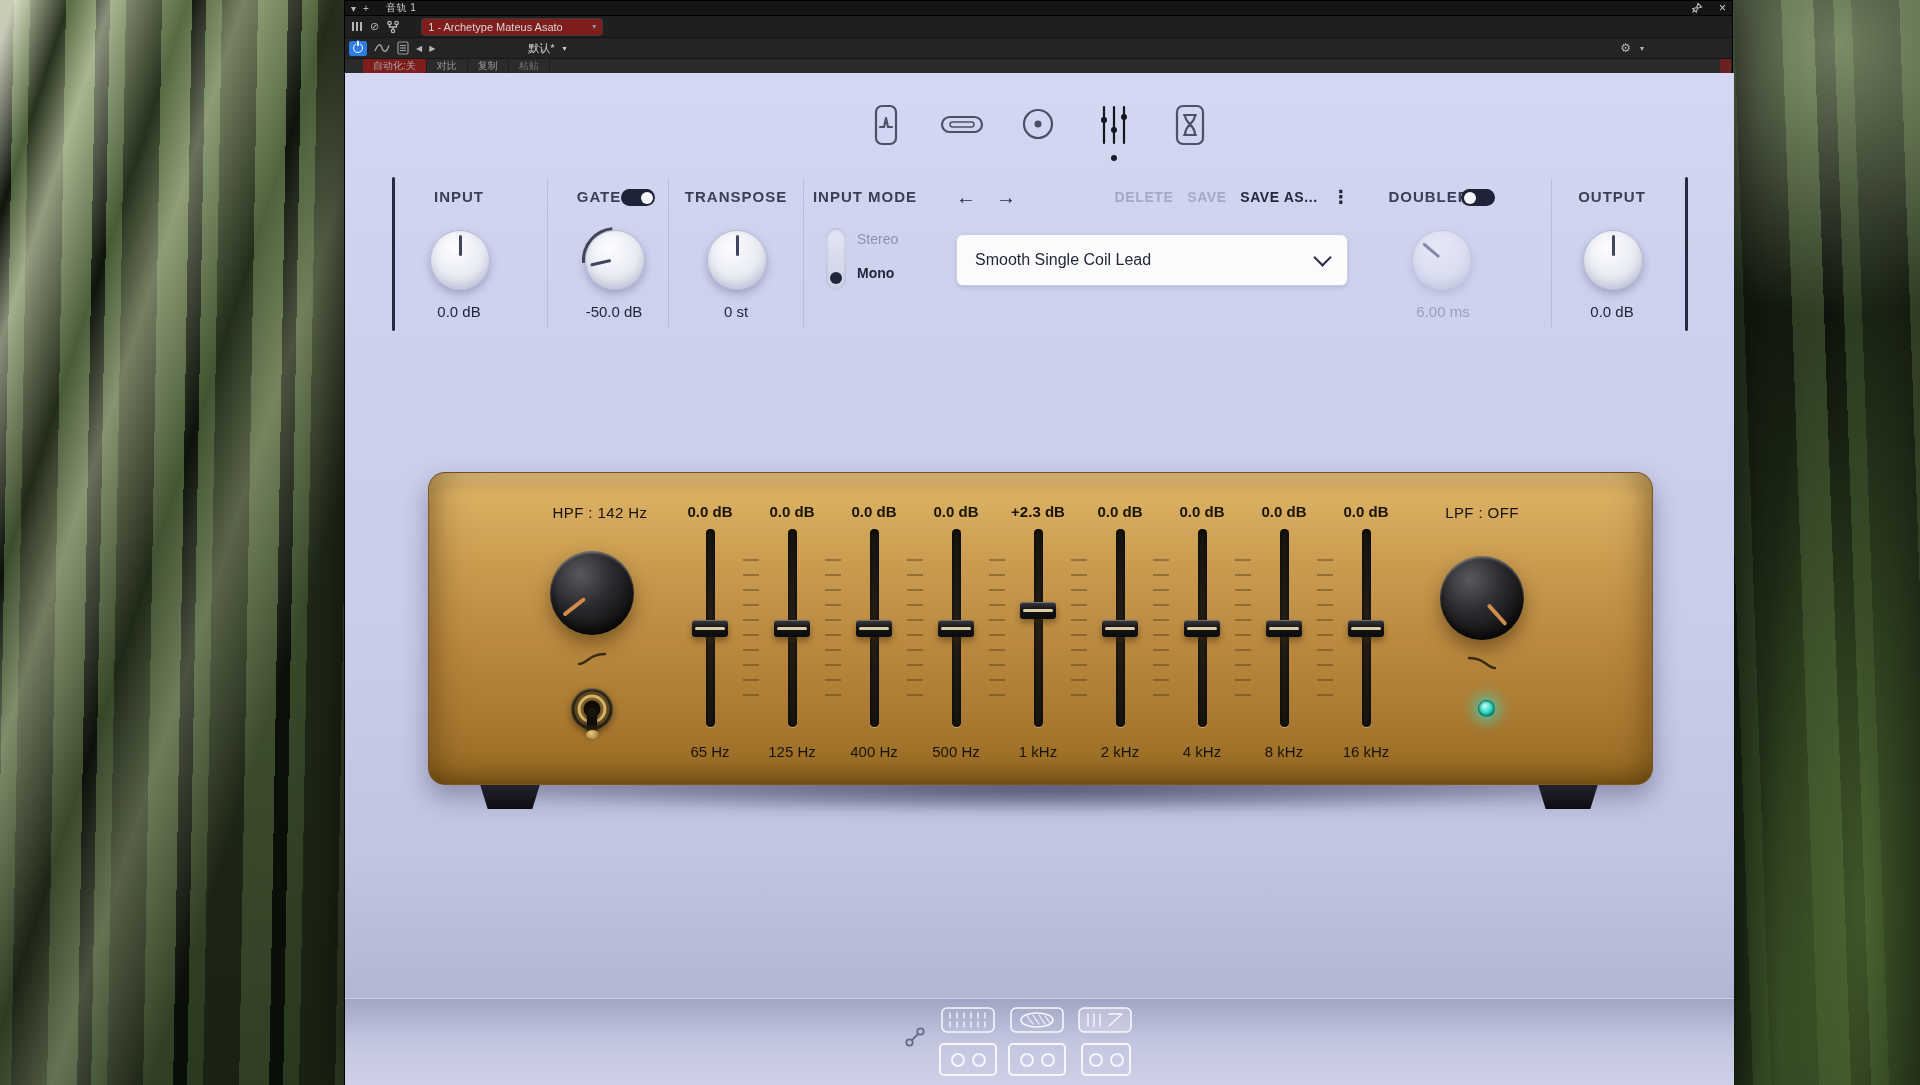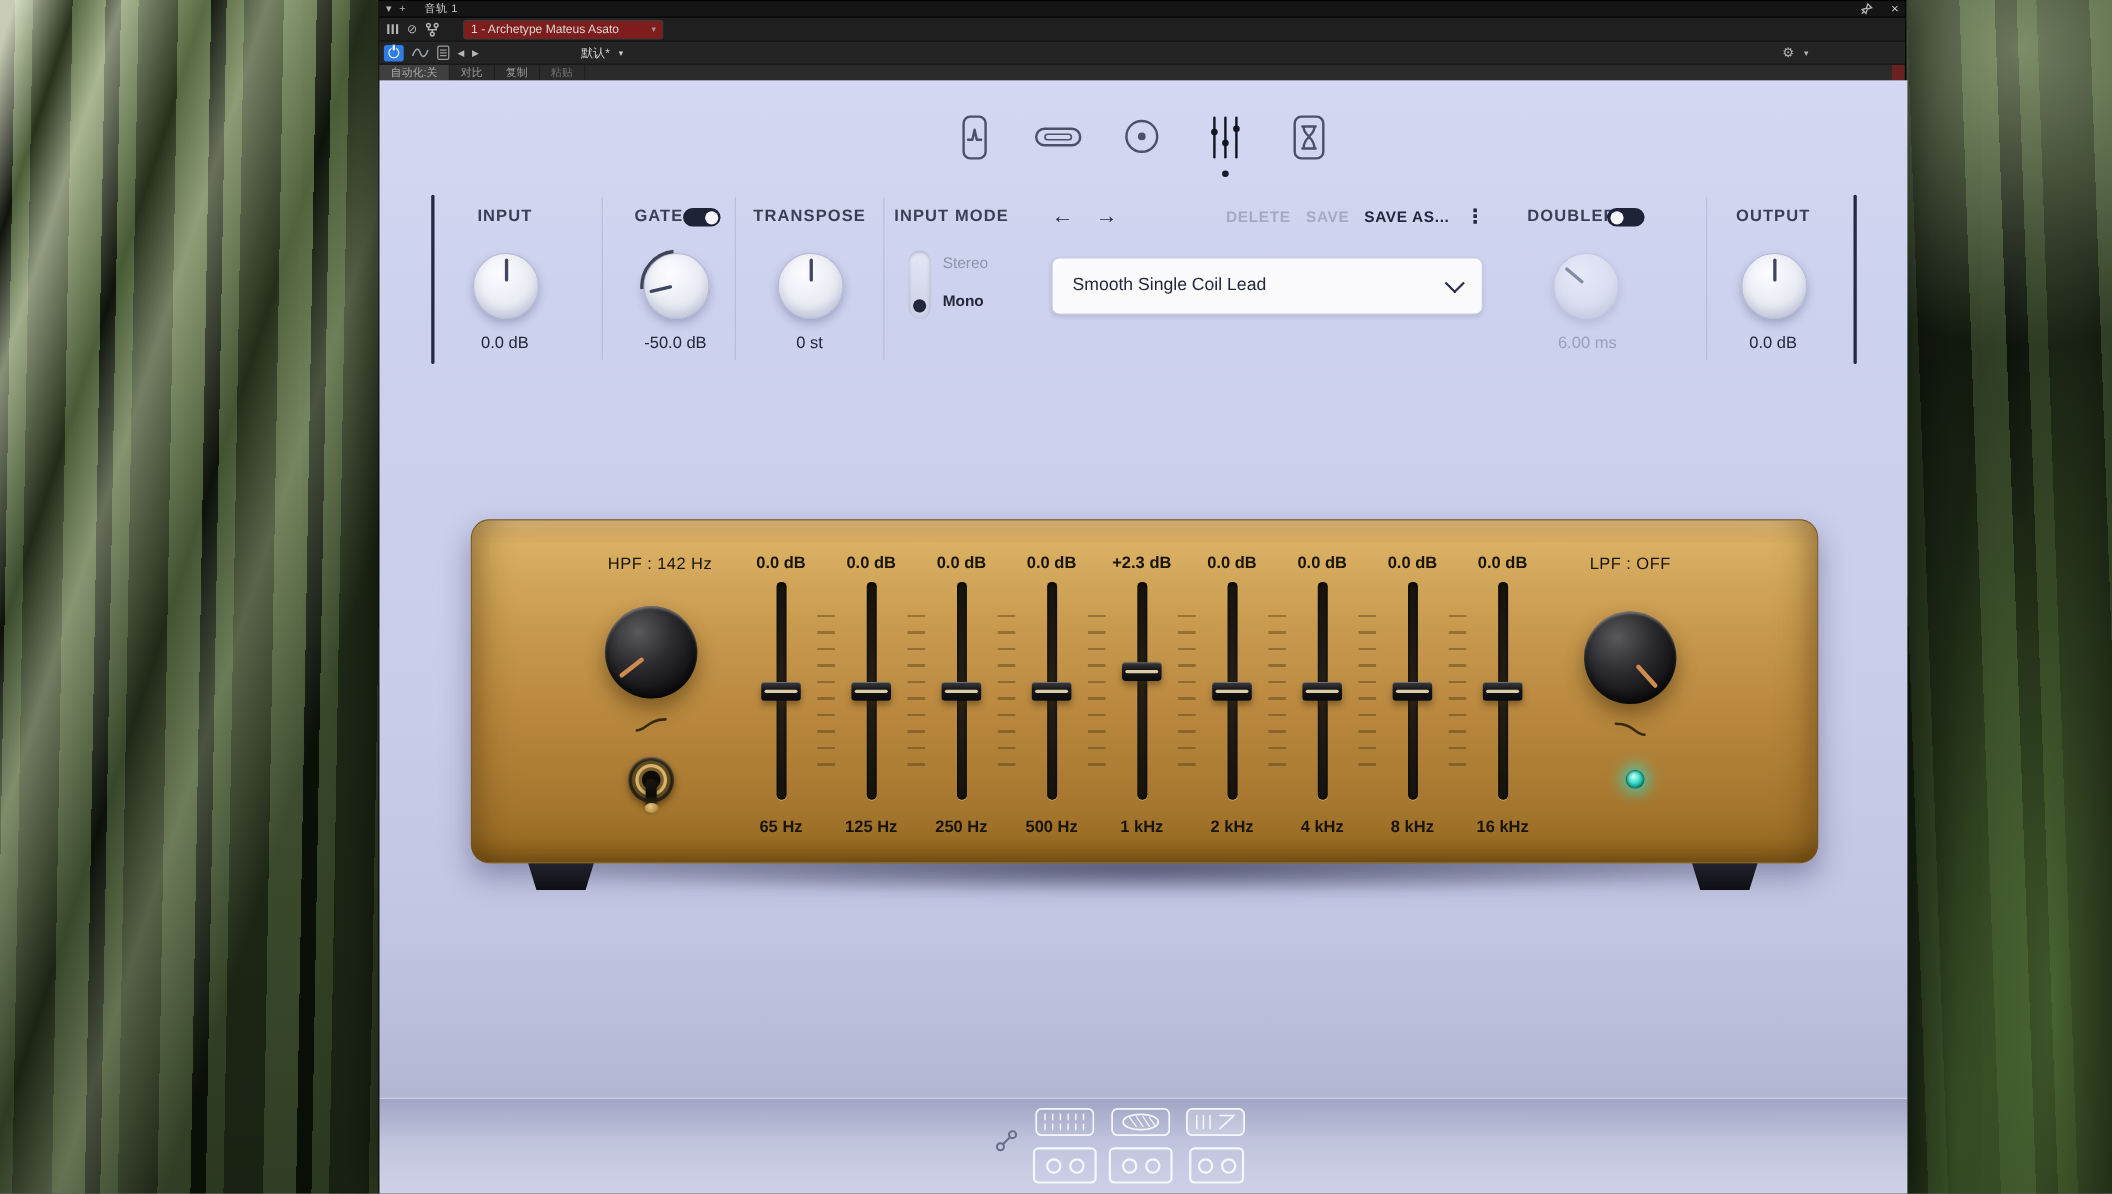--- a/index.html
+++ b/index.html
@@ -42,21 +42,21 @@
   .plugdd{width:168px;margin-left:14px;}
   .powerbtn{width:18px;height:15px;background:#2e7de5;border-radius:2.5px;display:flex;
     align-items:center;justify-content:center;position:relative;}
   .pw-circle{width:8px;height:8px;border:1.6px solid #fff;border-radius:50%;position:relative;}
   .pw-circle::after{content:'';position:absolute;left:50%;top:-3.5px;width:1.8px;height:5px;
     margin-left:-.9px;background:#fff;border-radius:1px;box-shadow:0 0 0 1px #2e7de5;}
   .presetdd{display:flex;align-items:center;gap:8px;margin-left:30px;width:150px;justify-content:center;color:#cfcfcf;}
   .row3-right{position:absolute;right:88px;top:0;height:100%;display:flex;align-items:center;gap:9px;color:#a5a5a5;}
   .r4btn{display:flex;align-items:center;justify-content:center;height:100%;padding:0 10px;
     color:#9a9a9a;border-right:1px solid #1f1f1f;}
-  .r4btn.first{background:#404040;color:#a8a8a8;}
+  .r4btn.first{background:#7f1d1d;color:#a8a8a8;margin-left:18px;}
   .r4btn.dim{color:#6f6f6f;}
   .redblock{position:absolute;right:1px;top:0;width:11px;height:100%;background:#6b2121;}
 
   
   .plugin{position:absolute;left:0;top:72px;width:1389px;height:1054px;overflow:hidden;
     background:linear-gradient(180deg,#d4d8f2 0%,#cdd2ee 18%,#c9cdea 52%,#c1c5e2 74%,
       #b2b6d3 88%,#c0c3dd 93%,#ced1e7 100%);}
   .bottom-panel{position:absolute;left:0;top:925px;width:100%;height:88px;
     background:linear-gradient(180deg, rgba(118,123,158,.28), rgba(208,211,234,.22) 45%, rgba(226,228,244,.3));
     border-top:1px solid rgba(255,255,255,.22);}
@@ -161,21 +161,21 @@
   .band{position:absolute;top:0;width:82px;height:100%;}
   .band .gain{position:absolute;top:0;width:100%;text-align:center;font-size:15px;font-weight:bold;color:#19140a;}
   .band .track{position:absolute;left:calc(50% - 4.5px);top:26px;width:9px;height:198px;border-radius:4.5px;
     background:linear-gradient(180deg,#17140e,#272117 50%,#17140e);
     box-shadow:inset 0 1px 4px rgba(0,0,0,.85), 0 1px 0 rgba(255,235,190,.4);}
   .band .handle{position:absolute;left:-13.5px;width:36px;height:17px;border-radius:3px;
     background:linear-gradient(180deg,#3d3d40,#141416 45%,#0b0b0d);
     box-shadow:0 4px 6px rgba(60,40,10,.45), inset 0 1px 0 rgba(255,255,255,.28);}
   .band .handle::after{content:'';position:absolute;left:3px;right:3px;top:7px;height:3px;
     border-radius:2px;background:#dccda6;}
-  .band .freq{position:absolute;top:240px;width:100%;text-align:center;font-size:15px;font-weight:bold;color:#19140a;}
+  .band .freq{position:absolute;top:240px;width:100%;text-align:center;font-size:15px;font-weight:normal;color:#19140a;}
   .tick-col{position:absolute;top:56px;width:16px;height:142px;
     background:repeating-linear-gradient(180deg, rgba(78,56,20,.42) 0 2px, rgba(0,0,0,0) 2px 15px);}
 
   
   .chain{position:absolute;left:558px;top:952px;width:24px;height:24px;}
   .chain svg{stroke:#666c85;fill:none;stroke-width:1.8;}
   .thumb{position:absolute;top:934px;width:54px;height:26px;}
   .thumb svg{stroke:#f6f7fd;fill:none;stroke-width:1.6;stroke-linecap:round;}
   .fsbox{position:absolute;top:970px;height:33px;border:2.5px solid #f6f7fd;border-radius:5px;
     box-sizing:border-box;display:flex;align-items:center;justify-content:center;gap:7px;}
@@ -423,21 +423,21 @@
                 <div class="handle" style="top:90.5px"></div>
               </div>
               <div class="freq">125 Hz</div>
             </div>
             <div class="tick-col" style="left: 156px;"></div>
             <div class="band" style="left: 164px;">
               <div class="gain">0.0 dB</div>
               <div class="track">
                 <div class="handle" style="top:90.5px"></div>
               </div>
-              <div class="freq">250 Hz</div>
+              <div class="freq">400 Hz</div>
             </div>
             <div class="tick-col" style="left: 238px;"></div>
             <div class="band" style="left: 246px;">
               <div class="gain">0.0 dB</div>
               <div class="track">
                 <div class="handle" style="top:90.5px"></div>
               </div>
               <div class="freq">500 Hz</div>
             </div>
             <div class="tick-col" style="left: 320px;"></div>

